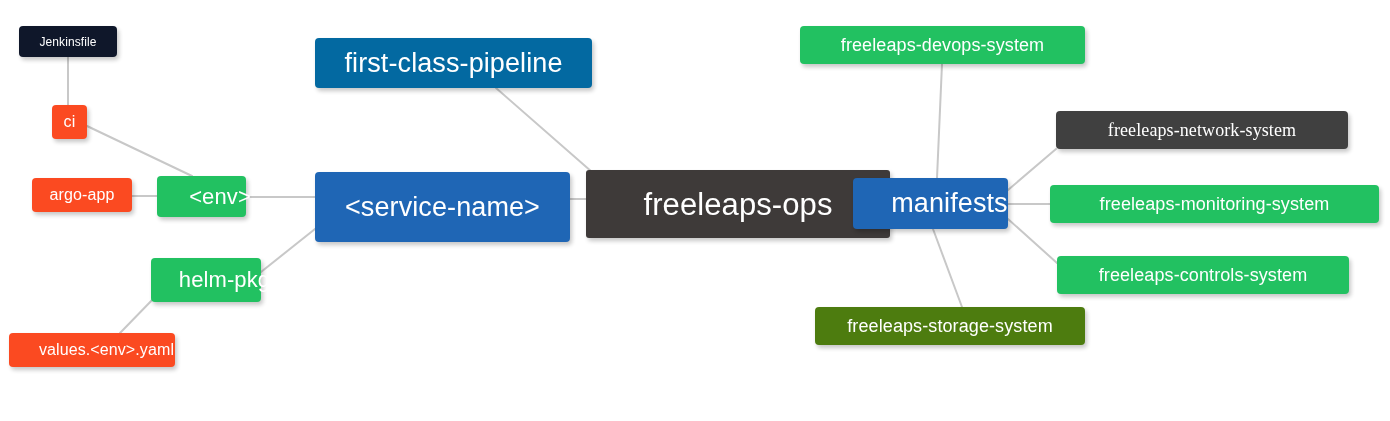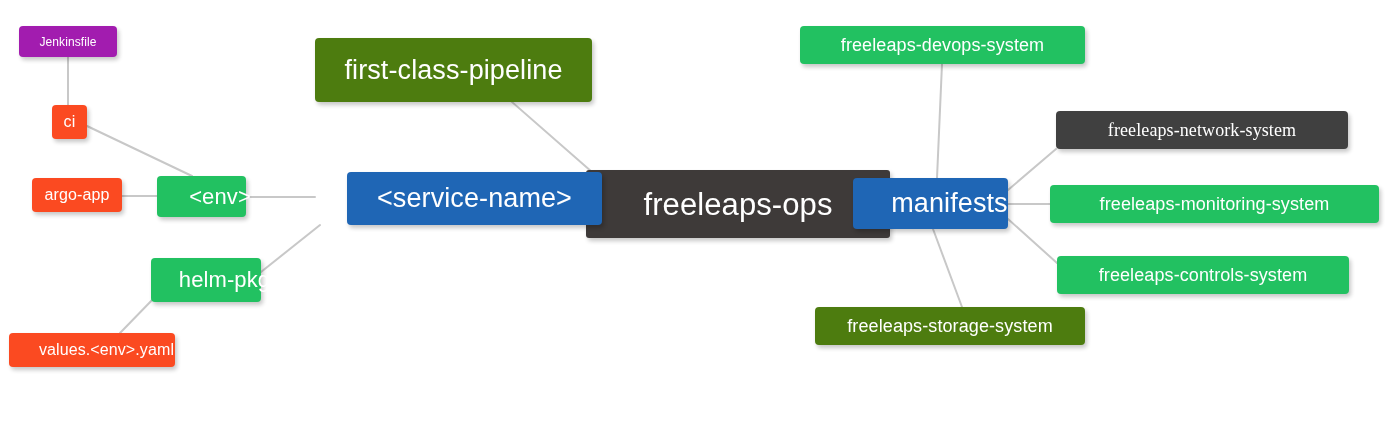--- a/index.html
+++ b/index.html
@@ -72,28 +72,28 @@
       <line x1="156" y1="296" x2="120" y2="333" stroke="#c8c8c8" stroke-width="2" stroke-linecap="round"></line>
       <line x1="937" y1="178" x2="942" y2="64" stroke="#c8c8c8" stroke-width="2" stroke-linecap="round"></line>
       <line x1="1008" y1="190" x2="1056" y2="149" stroke="#c8c8c8" stroke-width="2" stroke-linecap="round"></line>
       <line x1="1008" y1="204" x2="1050" y2="204" stroke="#c8c8c8" stroke-width="2" stroke-linecap="round"></line>
       <line x1="1008" y1="219" x2="1057" y2="263" stroke="#c8c8c8" stroke-width="2" stroke-linecap="round"></line>
       <line x1="933" y1="229" x2="962" y2="307" stroke="#c8c8c8" stroke-width="2" stroke-linecap="round"></line>
     </svg>
 
   <div id="node-layer">
       <div class="node lvl-root root" style="left: 586px; top: 170px; width: 304px; height: 68px; background: rgb(62, 58, 57);">freeleaps-ops</div>
-      <div class="node lvl-1" style="left: 315px; top: 38px; width: 277px; height: 64px; background: #4d7c0f;">first-class-pipeline</div>
-      <div class="node lvl-1" style="left: 315px; top: 172px; width: 255px; height: 53px; background: rgb(31, 102, 181); margin-left: 32px;">&lt;service-name&gt;</div>
+      <div class="node lvl-1" style="left: 315px; top: 38px; width: 277px; height: 50px; background: #0369a1;">first-class-pipeline</div>
+      <div class="node lvl-1" style="left: 315px; top: 172px; width: 255px; height: 70px; background: rgb(31, 102, 181);">&lt;service-name&gt;</div>
       <div class="node lvl-1" style="left: 853px; top: 178px; width: 155px; height: 51px; background: rgb(31, 102, 181); padding-left: 38px;">manifests</div>
       <div class="node lvl-2" style="left: 157px; top: 176px; width: 89px; height: 41px; background: rgb(34, 193, 97);">&lt;env&gt;</div>
       <div class="node lvl-2" style="left: 151px; top: 258px; width: 110px; height: 44px; background: rgb(34, 193, 97);">helm-pkg</div>
       <div class="node lvl-4" style="left: 52px; top: 105px; width: 35px; height: 34px; background: rgb(251, 74, 33);">ci</div>
-      <div class="node lvl-5" style="left: 19px; top: 26px; width: 98px; height: 31px; background: #a21caf;">Jenkinsfile</div>
-      <div class="node lvl-4" style="left: 32px; top: 178px; width: 90px; height: 34px; background: rgb(251, 74, 33);">argo-app</div>
+      <div class="node lvl-5" style="left: 19px; top: 26px; width: 98px; height: 31px; background: #0f172a;">Jenkinsfile</div>
+      <div class="node lvl-4" style="left: 32px; top: 178px; width: 100px; height: 34px; background: rgb(251, 74, 33);">argo-app</div>
       <div class="node lvl-4" style="left: 9px; top: 333px; width: 166px; height: 34px; background: rgb(251, 74, 33); padding-left: 29px;">values.&lt;env&gt;.yaml</div>
       <div class="node lvl-3" style="left: 800px; top: 26px; width: 285px; height: 38px; background: rgb(34, 193, 97);">freeleaps-devops-system</div>
       <div class="node lvl-3" style="left: 1056px; top: 111px; width: 292px; height: 38px; background: #404040; font-family: Liberation Serif, serif;">freeleaps-network-system</div>
       <div class="node lvl-3" style="left: 1050px; top: 185px; width: 329px; height: 38px; background: rgb(34, 193, 97);">freeleaps-monitoring-system</div>
       <div class="node lvl-3" style="left: 1057px; top: 256px; width: 292px; height: 38px; background: rgb(34, 193, 97);">freeleaps-controls-system</div>
       <div class="node lvl-3" style="left: 815px; top: 307px; width: 270px; height: 38px; background: #4d7c0f;">freeleaps-storage-system</div>
     </div>
 
 </div>
 

